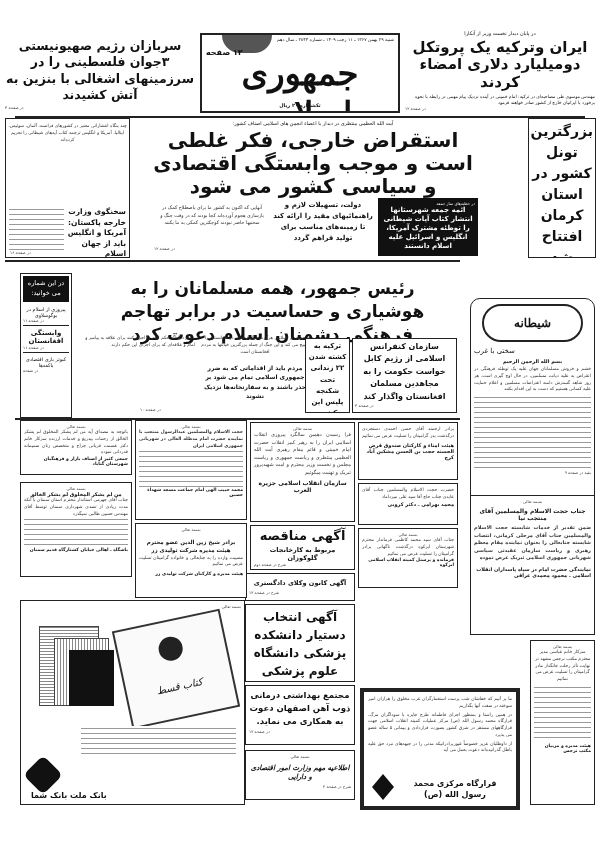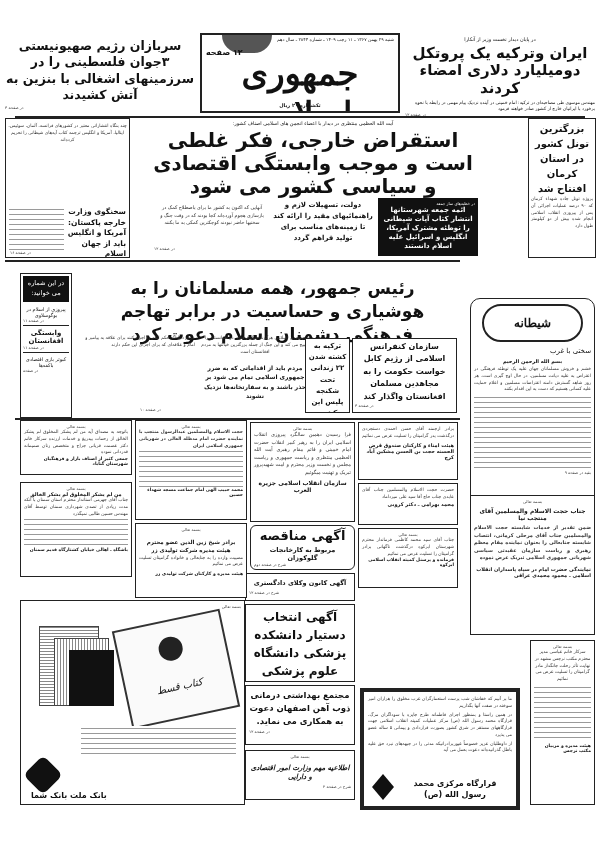--- a/index.html
+++ b/index.html
@@ -21,21 +21,21 @@
 <body>
 
 <div class="box thick" style="left:200px; top:33px; width:200px; height:80px;">
   <div class="abs" style="top:2px; right:4px; width:140px; font-size:4.5px; text-align:right; white-space:nowrap; overflow:hidden;">شنبه ۲۹ بهمن ۱۳۶۷ ـ ۱۱ رجب ۱۴۰۹ ـ شماره ۲۸۴۴ ـ سال دهم</div>
   <div class="abs" style="top:0; left:20px; width:50px; height:18px; background:#555; border-radius:0 0 25px 25px;"></div>
   <div class="abs" style="top:13px; left:4px; font-size:8px; font-weight:bold;">۱۲ صفحه</div>
   <div class="abs" style="top:18px; left:0; right:0; text-align:center; font-family:'DejaVu Serif', serif; font-size:34px; font-weight:bold; line-height:1.2;">جمهوری اسلامی</div>
   <div class="abs" style="bottom:3px; left:0; right:0; text-align:center; font-size:5px; font-weight:bold;">تکشماره ۲۰ ریال</div>
 </div>
 
-<div class="abs" style="left:405px; top:36px; width:190px; height:85px;">
+<div class="abs" style="left:405px; top:30px; width:190px; height:85px;">
   <div style="font-size:5px; text-align:center;">در پایان دیدار نخست وزیر از آنکارا</div>
   <div class="hl" style="font-size:15px; margin-top:3px;">ایران وترکیه یک پروتکل دومیلیارد دلاری امضاء کردند</div>
   <div style="font-size:4.5px; margin-top:3px; line-height:1.4;">مهندس موسوی طی مصاحبه‌ای در ترکیه: امام خمینی در آینده نزدیک پیام مهمی در رابطه با نحوه برخورد با ایرانیان خارج از کشور صادر خواهند فرمود</div>
   <div class="ref">در صفحه ۱۲</div>
 </div>
 
 <div class="abs" style="left:5px; top:38px; width:190px; height:75px;">
   <div class="hl" style="font-size:12.5px; line-height:1.3;">سربازان رژیم صهیونیستی ۳جوان فلسطینی را در سرزمینهای اشغالی با بنزین به آتش کشیدند</div>
   <div class="ref" style="margin-top:2px;">در صفحه ۳</div>
 </div>
@@ -48,21 +48,21 @@
   <div class="abs" style="right:105px; top:82px; width:100px; font-size:7px; font-weight:bold; line-height:1.55; text-align:center;">دولت، تسهیلات لازم و راهنمائیهای مفید را ارائه کند تا زمینه‌های مناسب برای تولید فراهم گردد</div>
   <div class="abs inv" style="right:0; top:80px; width:100px; height:58px; padding:3px;">
     <div style="font-size:4px;">در خطبه‌های نماز جمعه</div>
     <div style="font-size:7px; font-weight:bold; line-height:1.3; text-align:center;">ائمه جمعه شهرستانها انتشار کتاب آیات شیطانی را توطئه مشترک آمریکا، انگلیس و اسرائیل علیه اسلام دانستند</div>
   </div>
   <div class="abs" style="right:210px; top:86px; width:112px; font-size:4.8px; line-height:1.6; text-align:center; color:#333;">آنهایی که اکنون به کشور ما برای باصطلاح کمک در بازسازی هجوم آورده‌اند کجا بودند که در وقت جنگ و سختیها حاضر نبودند کوچکترین کمکی به ما بکنند</div>
   <div class="abs ref" style="left:6px; top:128px;">در صفحه ۱۲</div>
 </div>
 
 <div class="box" style="left:528px; top:118px; width:68px; height:140px; padding:2px;">
-  <div class="hl" style="font-size:10px; line-height:1.5;">بزرگترین تونل کشور در استان کرمان افتتاح شد</div>
+  <div class="hl" style="font-size:14px; line-height:1.5;">بزرگترین تونل کشور در استان کرمان افتتاح شد</div>
   <div class="small">پروژه تونل جاده شهداء کرمان که ۹۰ درصد عملیات اجرائی آن پس از پیروزی انقلاب اسلامی انجام شده بیش از دو کیلومتر طول دارد</div>
 </div>
 
 <div class="box" style="left:5px; top:118px; width:125px; height:140px; padding:2px;">
   <div class="small" style="margin-top:2px; text-align:center;">چند بنگاه انتشاراتی معتبر در کشورهای فرانسه، آلمان، سوئیس، ایتالیا، آمریکا و انگلیس ترجمه کتاب آیه‌های شیطانی را تحریم کرده‌اند</div>
   <div class="abs" style="right:3px; top:88px; width:60px; font-size:7.5px; font-weight:bold; line-height:1.4;">سخنگوی وزارت خارجه پاکستان: آمریکا و انگلیس باید از جهان اسلام عذرخواهی کنند</div>
   <div class="abs lines" style="left:3px; top:88px; width:55px; height:45px;"></div>
   <div class="abs ref" style="left:4px; bottom:2px;">در صفحه ۱۶</div>
 </div>
 
@@ -99,21 +99,21 @@
 
 <div class="box" style="left:352px; top:338px; width:105px; height:75px; padding:2px;">
   <div class="hl" style="font-size:8px; line-height:1.55;">سازمان کنفرانس اسلامی از رژیم کابل خواست حکومت را به مجاهدین مسلمان افغانستان واگذار کند</div>
   <div class="ref">در صفحه ۳</div>
 </div>
 
 <div class="box rounded" style="left:470px; top:268px; width:125px; height:220px; padding:3px;margin-top:30px;">
   <div style="border:2px solid #222; border-radius:20px; height:38px; margin:2px 8px; display:flex; align-items:center; justify-content:center;">
     <span style="font-size:12px; font-weight:bold; font-family:'DejaVu Serif', serif;">شیطانه</span>
   </div>
-  <div style="font-size:7px; text-align:right; margin-top:5px; font-family:'DejaVu Serif', serif;">سختی با غرب</div>
+  <div style="font-size:7px; text-align:left; margin-top:5px; font-family:'DejaVu Serif', serif;">سختی با غرب</div>
   <div style="font-size:5px; text-align:center; margin-top:3px; font-weight:bold;">بسم الله الرحمن الرحیم</div>
   <div class="small" style="margin-top:2px;">خشم و خروش مسلمانان جهان علیه یک توطئه فرهنگی در اعتراض به علیه دیانت مسلمین، در حال اوج گیری است. هر روز شاهد گسترش دامنه اعتراضات مسلمین و اعلام حمایت علیه کسانی هستیم که دست به این اقدام بکنند</div>
   <div class="lines" style="height:75px; margin-top:2px;"></div>
   <div class="ref" style="text-align:right;">بقیه در صفحه ۹</div>
 </div>
 
 <div class="rule" style="left:15px; top:418px; width:445px; height:2px;"></div>
 
 <div class="box" style="left:250px; top:422px; width:105px; height:100px; padding:3px;">
   <div class="tiny" style="text-align:center;">بسمه تعالی</div>
@@ -130,21 +130,21 @@
   <div class="small">حضرت حجت الاسلام والمسلمین جناب آقای عابدی جناب حاج آقا سید علی میرداماد</div>
   <div style="font-size:5px; font-weight:bold;">محمد بهرامی ـ دکتر کروبی</div>
 </div>
 
 <div class="box" style="left:358px; top:528px; width:100px; height:60px; padding:3px;">
   <div class="tiny" style="text-align:center;">بسمه تعالی</div>
   <div class="small">جناب آقای سید محمد کاظمی فرماندار محترم شهرستان ابرکوه درگذشت ناگهانی برادر گرامیتان را تسلیت عرض می نمائیم</div>
   <div style="font-size:4.5px; font-weight:bold;">فرمانده و پرسنل کمیته انقلاب اسلامی ابرکوه</div>
 </div>
 
-<div class="box" style="left:250px; top:525px; width:105px; height:45px; padding:3px;border-radius:6px;">
+<div class="box" style="left:250px; top:525px; width:105px; height:45px; padding:3px;">
   <div class="hl" style="font-size:13px;">آگهی مناقصه</div>
   <div style="font-size:6.5px; font-weight:bold; text-align:center; margin-top:2px;">مربوط به کارخانجات گلوکوزان</div>
   <div class="ref">شرح در صفحه دوم</div>
 </div>
 
 <div class="box" style="left:245px; top:573px; width:110px; height:28px; padding:3px;">
   <div class="hl" style="font-size:6.5px; margin-top:3px;">آگهی کانون وکلای دادگستری</div>
   <div class="ref" style="margin-top:3px;">شرح در صفحه ۱۲</div>
 </div>
 

